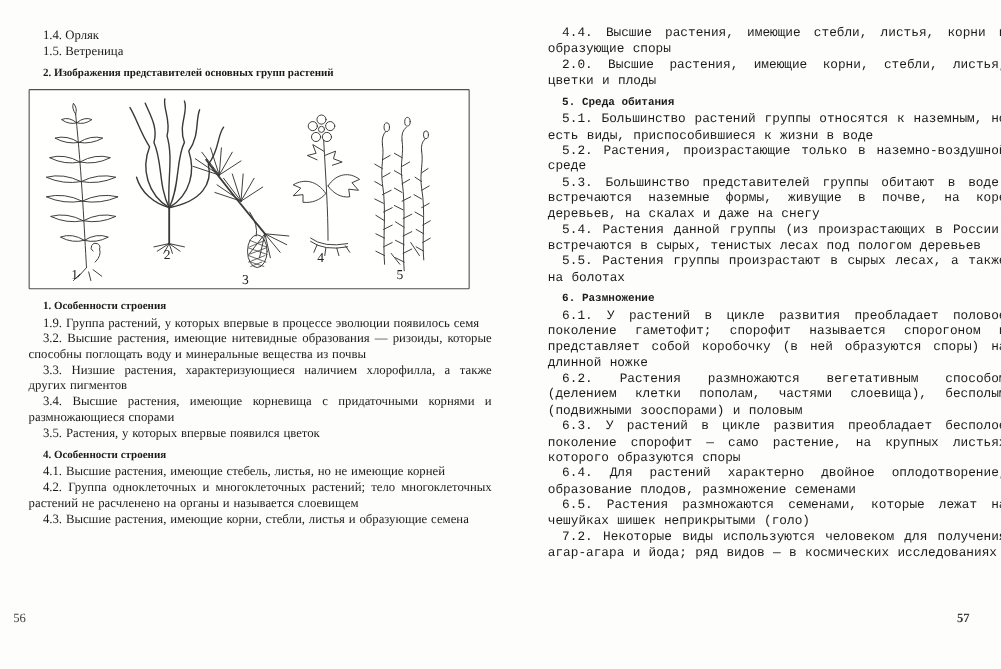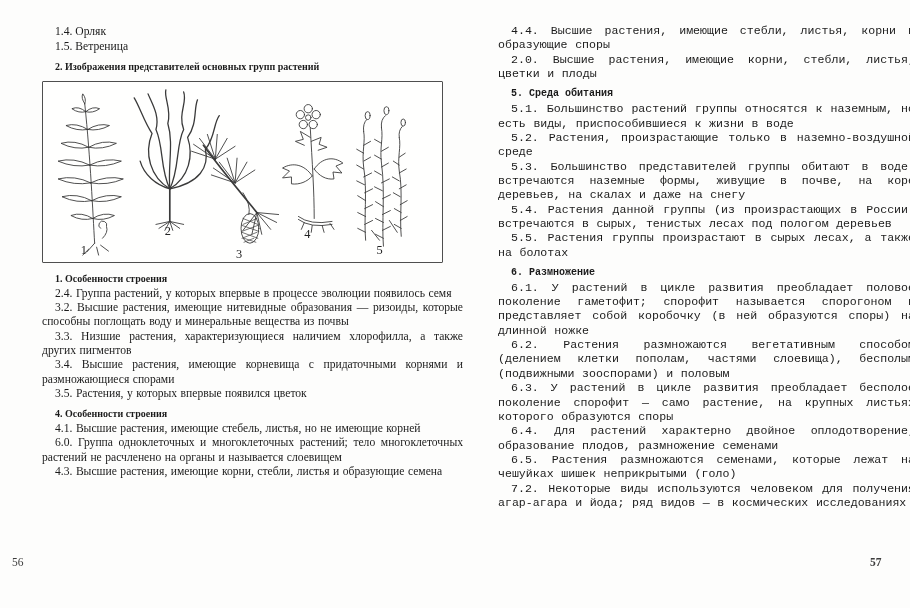--- a/index.html
+++ b/index.html
@@ -2,21 +2,21 @@
 <html lang="ru"><head>
 <meta charset="utf-8">
 <style>
   html,body { margin:0; padding:0; }
   body {
     width:910px; height:608px; position:relative; overflow:hidden;
     background:#fdfdfc; color:#1b1b1b;
     font-family:"Liberation Serif", serif;
   }
   .page { position:absolute; top:24px; }
-  #page-left  { left:42px;  width:421px; }
+  #page-left  { left:26px;  width:421px; }
   #page-right { left:498px; width:417px;font-family:Liberation Mono, monospace; }
   p.item {
     margin:0; text-align:justify; text-indent:13px;
     font-size:11.6px; line-height:14.35px; word-spacing:0.6px;
   }
   p.intro-line { margin:0; font-size:11.6px; line-height:15px; text-indent:13px; }
   .sec-title {
     margin:6px 0 0 0; font-size:10px; line-height:14.8px;
     font-weight:bold; text-indent:13px;
   }
@@ -112,29 +112,29 @@
 
       <text class="fig-label" x="36" y="174">1</text>
       <text class="fig-label" x="121" y="155">2</text>
       <text class="fig-label" x="193" y="178">3</text>
       <text class="fig-label" x="262" y="158">4</text>
       <text class="fig-label" x="335" y="174">5</text>
     </svg>
   </div>
 
   <p class="sec-title">1. Особенности строения</p>
-  <p class="item">2.4. Группа растений, у которых впервые в процессе эволюции появилось семя</p>
+  <p class="item">1.9. Группа растений, у которых впервые в процессе эволюции появилось семя</p>
   <p class="item">3.2. Высшие растения, имеющие нитевидные образования — ризоиды, которые способны поглощать воду и минеральные вещества из почвы</p>
   <p class="item">3.3. Низшие растения, характеризующиеся наличием хлорофилла, а также других пигментов</p>
   <p class="item">3.4. Высшие растения, имеющие корневища с придаточными корнями и размножающиеся спорами</p>
   <p class="item">3.5. Растения, у которых впервые появился цветок</p>
 
   <p class="sec-title">4. Особенности строения</p>
   <p class="item">4.1. Высшие растения, имеющие стебель, листья, но не имеющие корней</p>
-  <p class="item">6.0. Группа одноклеточных и многоклеточных растений; тело многоклеточных растений не расчленено на органы и называется слоевищем</p>
+  <p class="item">4.2. Группа одноклеточных и многоклеточных растений; тело многоклеточных растений не расчленено на органы и называется слоевищем</p>
   <p class="item">4.3. Высшие растения, имеющие корни, стебли, листья и образующие семена</p>
 </div>
 
 <div class="page" id="page-right">
   <p class="item">4.4. Высшие растения, имеющие стебли, листья, корни и образующие споры</p>
   <p class="item">2.0. Высшие растения, имеющие корни, стебли, листья, цветки и плоды</p>
 
   <p class="sec-title">5. Среда обитания</p>
   <p class="item">5.1. Большинство растений группы относятся к наземным, но есть виды, приспособившиеся к жизни в воде</p>
   <p class="item">5.2. Растения, произрастающие только в наземно-воздушной среде</p>

